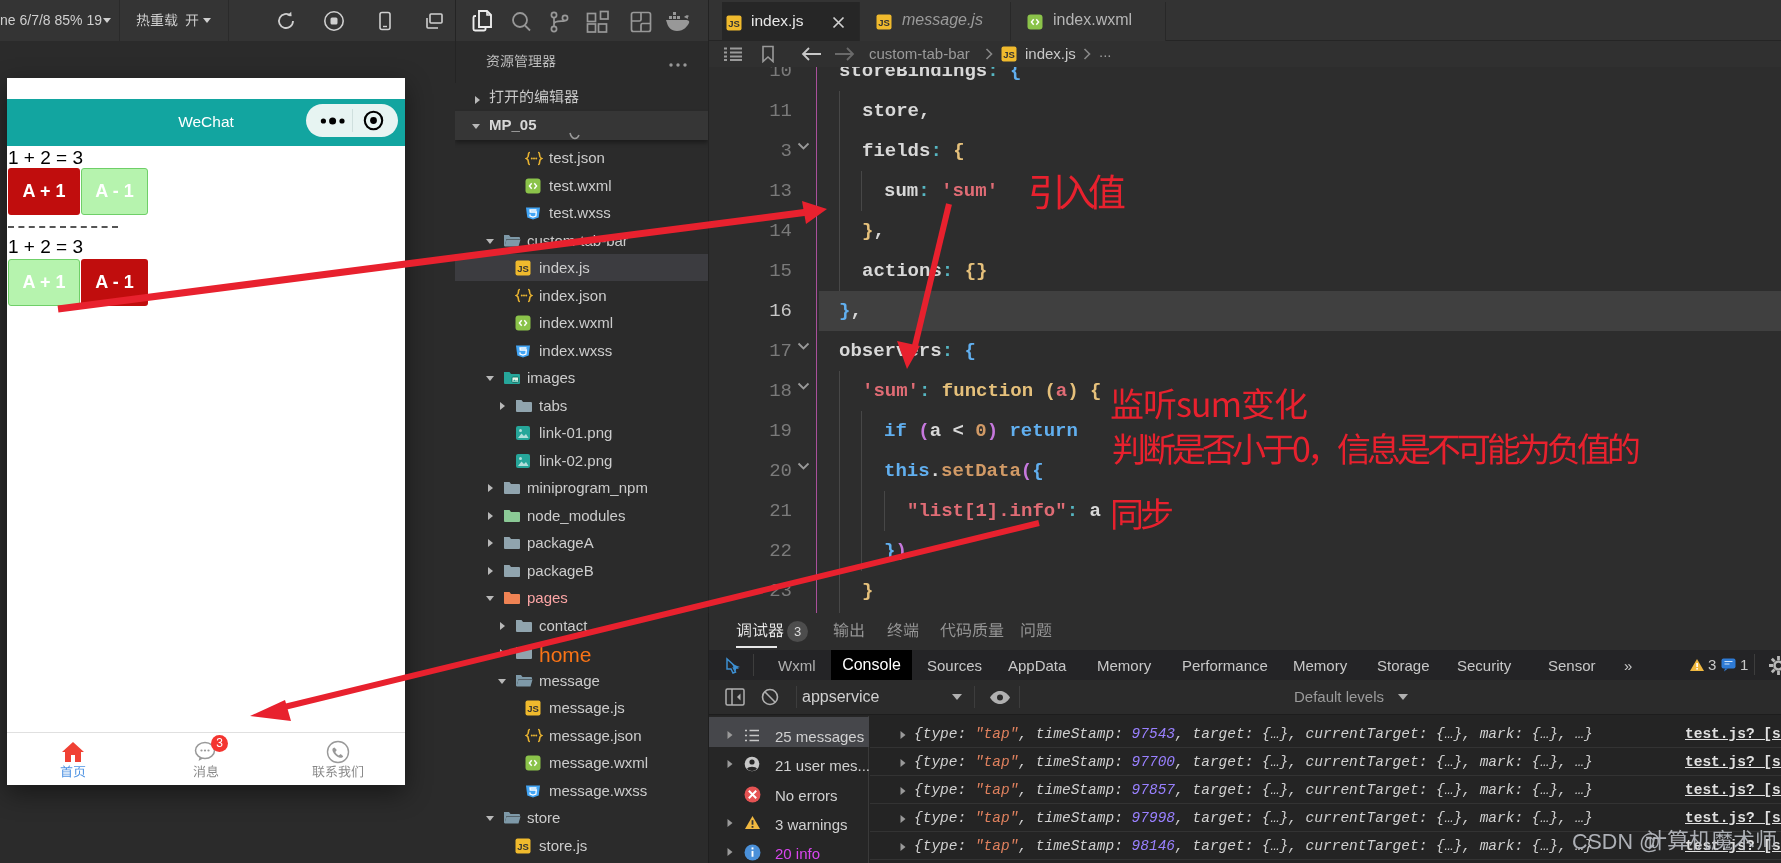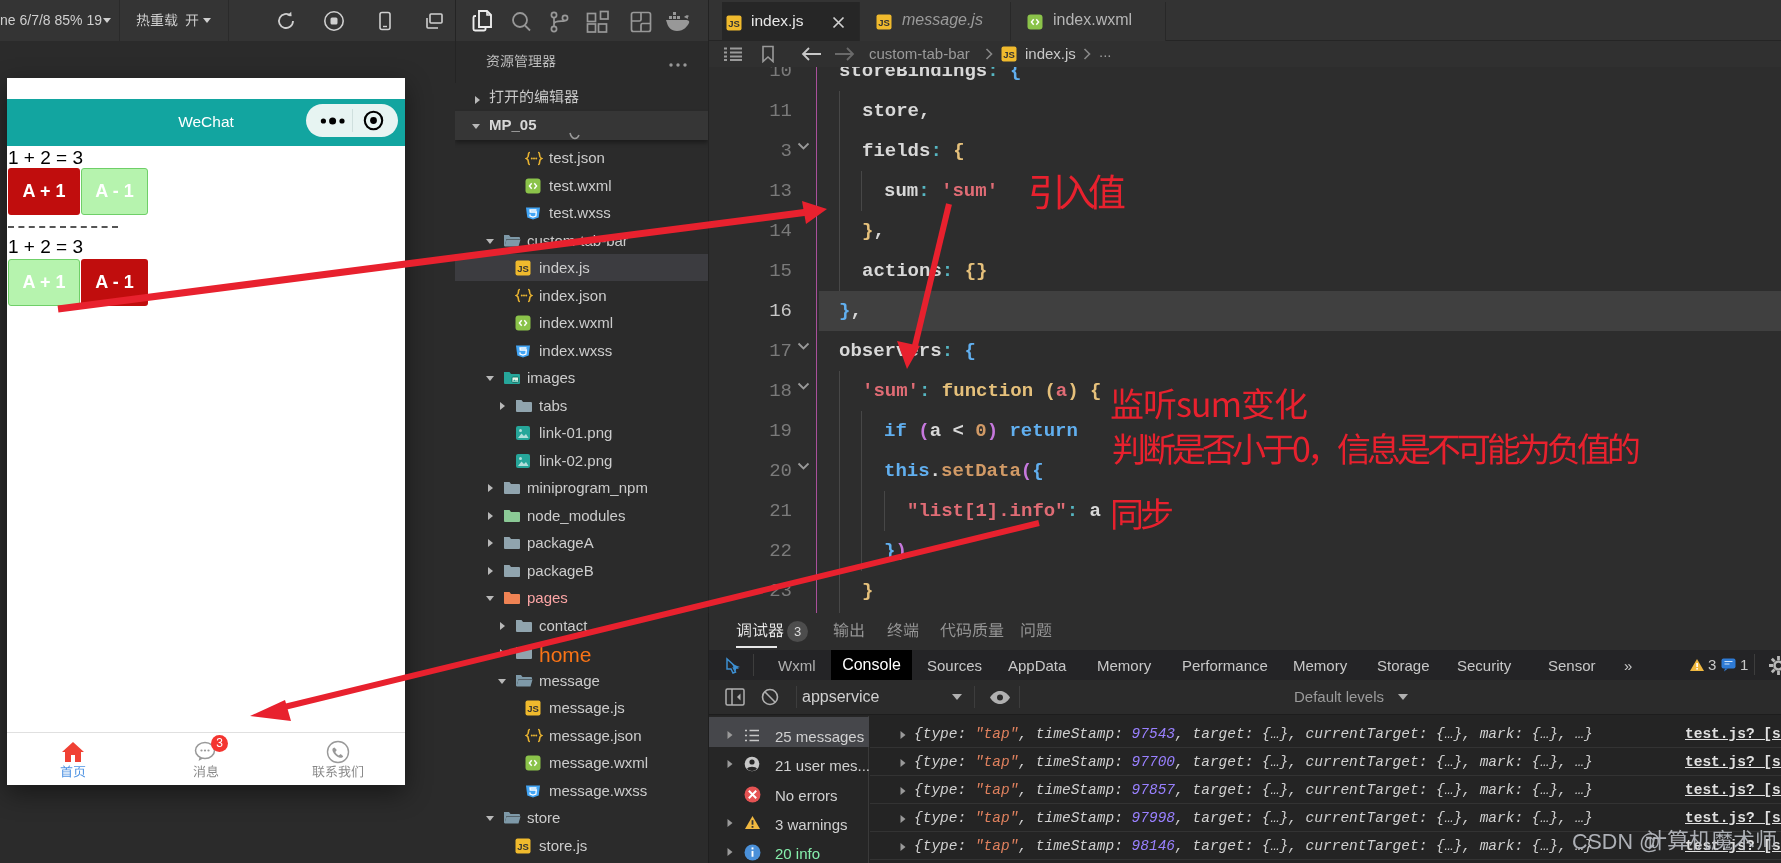--- a/index.html
+++ b/index.html
@@ -646,21 +646,21 @@
       </svg>
 <div class="abs" style="left:66px;top:100px;color:#d0d0d0;font-size:15px;white-space:nowrap">3 warnings</div>
 <svg class="abs" style="left:17px;top:131px" width="8" height="10" viewBox="0 0 8 10">
         <path d="M1.5 1 6.5 5 1.5 9z" fill="#9a9a9a"></path>
       </svg>
 <svg class="abs" style="left:35px;top:128px" width="17" height="17" viewBox="0 0 16 16">
 <circle cx="8" cy="8" r="7.5" fill="#4a90d9"></circle>
         <rect x="7.1" y="6.5" width="1.8" height="5.5" fill="#fff"></rect>
         <rect x="7.1" y="3.2" width="1.8" height="1.9" fill="#fff"></rect>
       </svg>
-<div class="abs" style="left:66px;top:129px;color:#86efac;font-size:15px;white-space:nowrap">20 info</div>
+<div class="abs" style="left:66px;top:129px;color:#d946ef;font-size:15px;white-space:nowrap">20 info</div>
 </div>
 <div class="abs" style="left:161px;top:107px;width:912px;height:28px;border-bottom:1px solid #333333"></div>
 <svg class="abs" style="left:190px;top:117px" width="8" height="10" viewBox="0 0 8 10">
       <path d="M1.5 1 6.5 5 1.5 9z" fill="#9a9a9a"></path>
     </svg>
 <div class="abs" style="left:205px;top:113px;font-style:italic;font-family:&quot;Liberation Mono&quot;,monospace;font-size:14.5px;white-space:nowrap"><span style="color:#d0d0d0">{type: </span><span style="color:#e0815e">"tap"</span><span style="color:#d0d0d0">, timeStamp: </span><span style="color:#9980ff">97543</span><span style="color:#d0d0d0">, target: {…}, currentTarget: {…}, mark: {…}, …}</span></div>
 <div class="abs" style="left:976px;top:113px;color:#e0e0e0;font-size:14.5px;font-family:&quot;Liberation Mono&quot;,monospace;font-weight:bold;text-decoration:underline;white-space:nowrap">test.js? [sm</div>
 <div class="abs" style="left:161px;top:135px;width:912px;height:28px;border-bottom:1px solid #333333"></div>
 <svg class="abs" style="left:190px;top:145px" width="8" height="10" viewBox="0 0 8 10">
       <path d="M1.5 1 6.5 5 1.5 9z" fill="#9a9a9a"></path>

